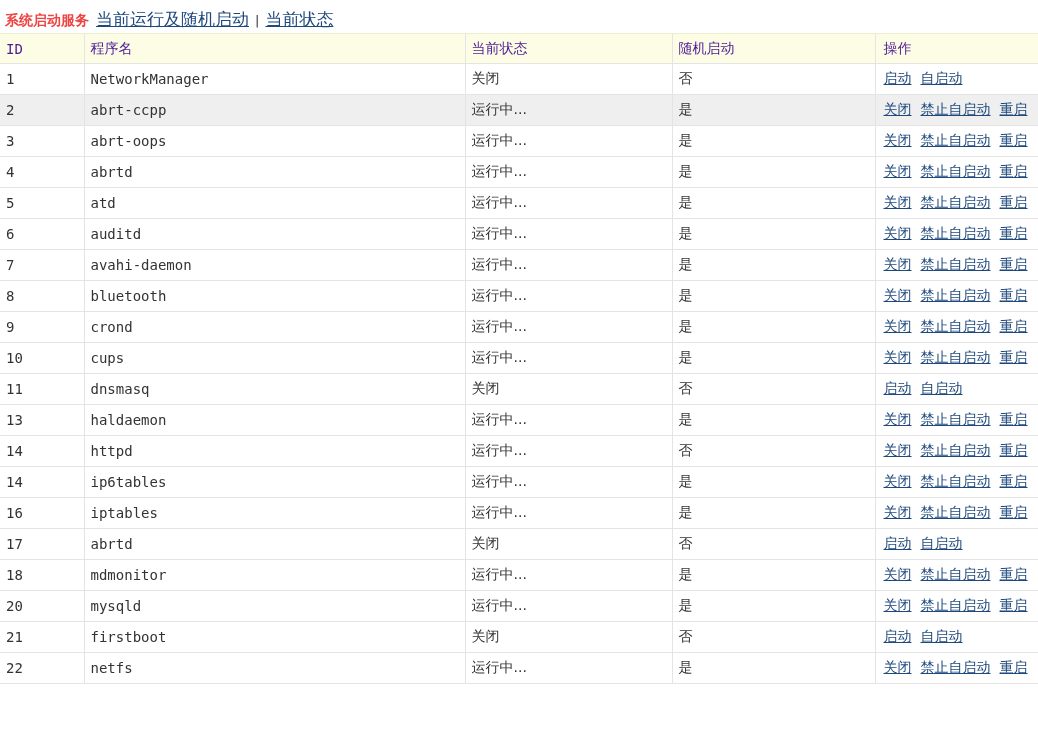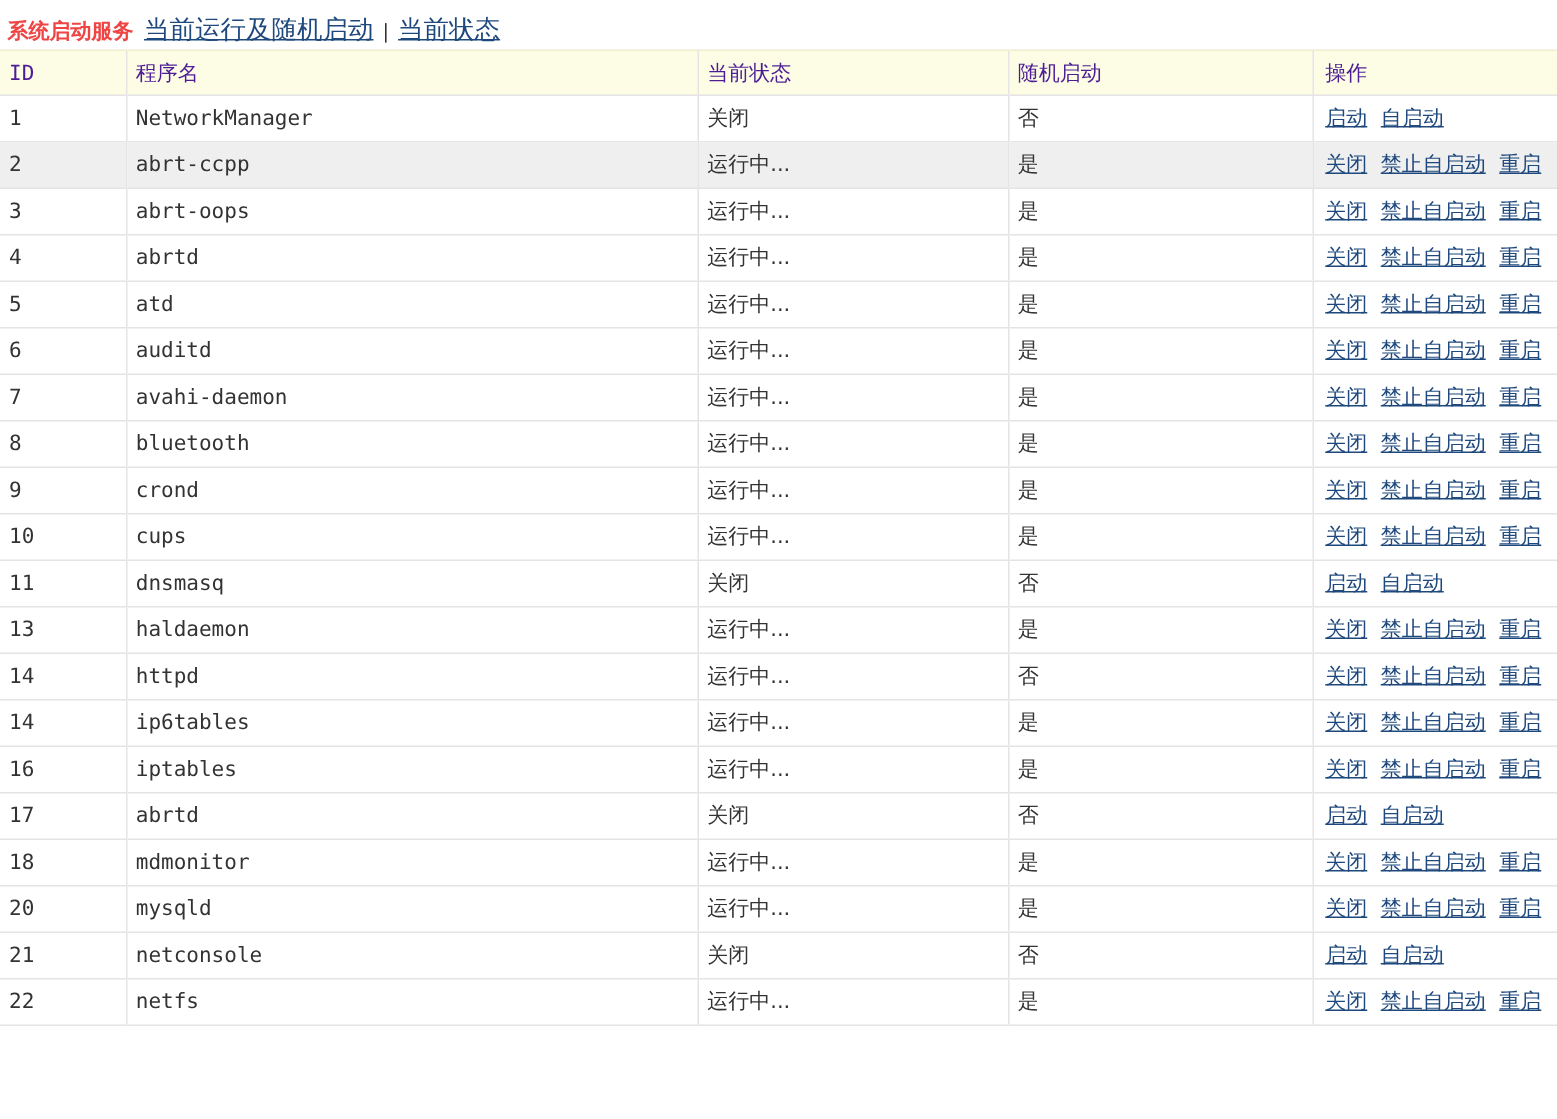--- a/index.html
+++ b/index.html
@@ -214,21 +214,21 @@
   </tr>
       <tr>
     <td class="col-id mono c-id">20</td>
     <td class="col-name mono c-name">mysqld</td>
     <td class="col-status c-status">运行中...</td>
     <td class="col-auto c-auto">是</td>
     <td class="col-ops c-actions"><a class="op">关闭</a><a class="op">禁止自启动</a><a class="op">重启</a></td>
   </tr>
       <tr>
     <td class="col-id mono c-id">21</td>
-    <td class="col-name mono c-name">netconsole</td>
+    <td class="col-name mono c-name">firstboot</td>
     <td class="col-status c-status">关闭</td>
     <td class="col-auto c-auto">否</td>
     <td class="col-ops c-actions"><a class="op">启动</a><a class="op">自启动</a></td>
   </tr>
       <tr>
     <td class="col-id mono c-id">22</td>
     <td class="col-name mono c-name">netfs</td>
     <td class="col-status c-status">运行中...</td>
     <td class="col-auto c-auto">是</td>
     <td class="col-ops c-actions"><a class="op">关闭</a><a class="op">禁止自启动</a><a class="op">重启</a></td>

